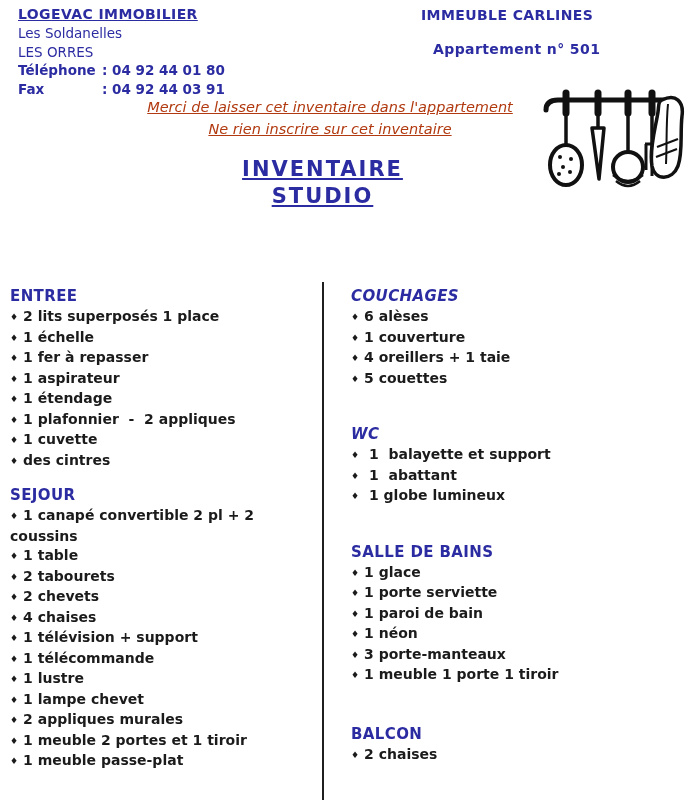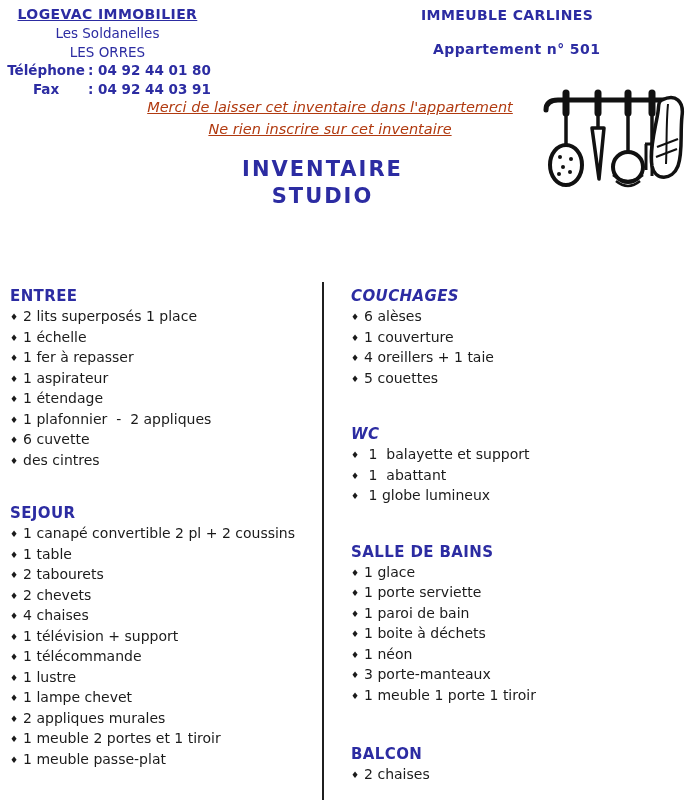--- a/index.html
+++ b/index.html
@@ -11,23 +11,23 @@
   .page{
     position:relative;
     width:685px;height:800px;
     background:#ffffff;
     font-family:"DejaVu Sans",sans-serif;
     color:var(--ink);
     overflow:hidden;
   }
   
   .agency{
-    position:absolute;left:4px;top:5px;
+    position:absolute;left:18px;top:5px;
     color:var(--blue);
-    font-size:13.5px;line-height:18.8px;text-align:center;
+    font-size:13.5px;line-height:18.8px;
   }
   .company{font-weight:bold;text-decoration:underline;font-size:14px;letter-spacing:.4px;}
   .contact-line{font-weight:bold;}
   .contact-label{display:inline-block;width:84px;}
   
   .building-block{
     position:absolute;left:421px;top:7px;
     color:var(--blue);font-weight:bold;font-size:14px;letter-spacing:.4px;
   }
   .apartment{margin-top:18px;margin-left:12px;}
@@ -38,42 +38,42 @@
     color:var(--red);
     font-weight:normal;font-style:italic;
     font-size:14.5px;line-height:21.5px;
   }
   .notice-line{text-decoration:underline;}
   
   .title{
     position:absolute;left:0;top:156px;width:645px;
     text-align:center;
     color:var(--blue);
-    font-weight:bold;font-size:21px;line-height:27px;letter-spacing:2px;
+    font-weight:bold;font-size:21px;line-height:27px;letter-spacing:2px;text-decoration:underline;
   }
   
   .utensils{position:absolute;left:536px;top:86px;width:150px;height:112px;}
   .utensils svg{width:100%;height:100%;}
   
   .divider{
     position:absolute;left:322px;top:282px;
     width:2px;height:518px;background:#1f1f1f;
   }
   .col{position:absolute;top:285px;font-size:14px;}
   .col-left{left:10px;width:306px;}
   .col-right{left:351px;width:326px;}
-  .section + .section{margin-top:31px;}
+  .section + .section{margin-top:13px;}
   .col-right .section + .section{margin-top:34px;}
   .col-right .section:last-child{margin-top:37px;}
   .heading{
     color:var(--blue);font-weight:bold;
     font-size:15px;line-height:22px;letter-spacing:.4px;
   }
   .heading.italic{font-style:italic;}
-  .item{line-height:19.5px;white-space:pre-wrap;}
+  .item{line-height:19.5px;white-space:pre-wrap;font-weight:bold;}
   .bullet{font-size:9px;margin-right:5px;vertical-align:1px;}
 </style>
 </head>
 <body>
 
 <div class="page">
 
   <div class="agency">
     <div class="company">LOGEVAC IMMOBILIER</div>
     <div class="addr">Les Soldanelles</div>
@@ -142,21 +142,21 @@
 
   <div class="col col-left">
       <div class="section">
         <div class="heading">ENTREE</div>
         <div class="item"><span class="bullet">♦</span><span>2 lits superposés 1 place</span></div>
         <div class="item"><span class="bullet">♦</span><span>1 échelle</span></div>
         <div class="item"><span class="bullet">♦</span><span>1 fer à repasser</span></div>
         <div class="item"><span class="bullet">♦</span><span>1 aspirateur</span></div>
         <div class="item"><span class="bullet">♦</span><span>1 étendage</span></div>
         <div class="item"><span class="bullet">♦</span><span>1 plafonnier  -  2 appliques</span></div>
-        <div class="item"><span class="bullet">♦</span><span>6 cuvette</span></div>
+        <div class="item"><span class="bullet">♦</span><span>1 cuvette</span></div>
         <div class="item"><span class="bullet">♦</span><span>des cintres</span></div>
       </div>
       <div class="section">
         <div class="heading">SEJOUR</div>
         <div class="item"><span class="bullet">♦</span><span>1 canapé convertible 2 pl + 2 coussins</span></div>
         <div class="item"><span class="bullet">♦</span><span>1 table</span></div>
         <div class="item"><span class="bullet">♦</span><span>2 tabourets</span></div>
         <div class="item"><span class="bullet">♦</span><span>2 chevets</span></div>
         <div class="item"><span class="bullet">♦</span><span>4 chaises</span></div>
         <div class="item"><span class="bullet">♦</span><span>1 télévision + support</span></div>
@@ -180,21 +180,20 @@
         <div class="heading italic">WC</div>
         <div class="item"><span class="bullet">♦</span><span> 1  balayette et support</span></div>
         <div class="item"><span class="bullet">♦</span><span> 1  abattant</span></div>
         <div class="item"><span class="bullet">♦</span><span> 1 globe lumineux</span></div>
       </div>
       <div class="section">
         <div class="heading">SALLE DE BAINS</div>
         <div class="item"><span class="bullet">♦</span><span>1 glace</span></div>
         <div class="item"><span class="bullet">♦</span><span>1 porte serviette</span></div>
         <div class="item"><span class="bullet">♦</span><span>1 paroi de bain</span></div>
-        <div class="item"><span class="bullet">♦</span><span>1 boite à déchets</span></div>
         <div class="item"><span class="bullet">♦</span><span>1 néon</span></div>
         <div class="item"><span class="bullet">♦</span><span>3 porte-manteaux</span></div>
         <div class="item"><span class="bullet">♦</span><span>1 meuble 1 porte 1 tiroir</span></div>
       </div>
       <div class="section">
         <div class="heading">BALCON</div>
         <div class="item"><span class="bullet">♦</span><span>2 chaises</span></div>
       </div>
     </div>
 

